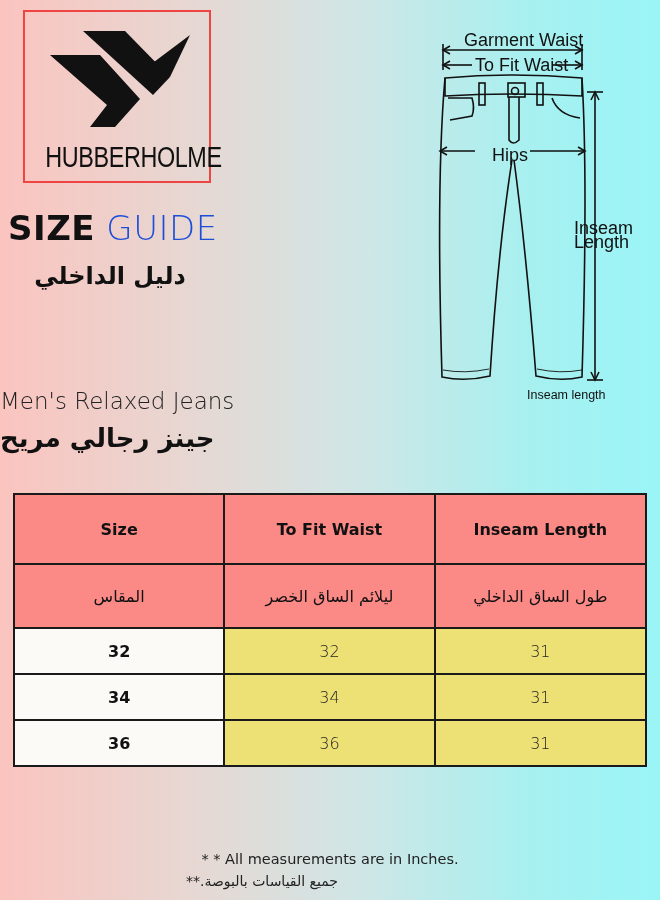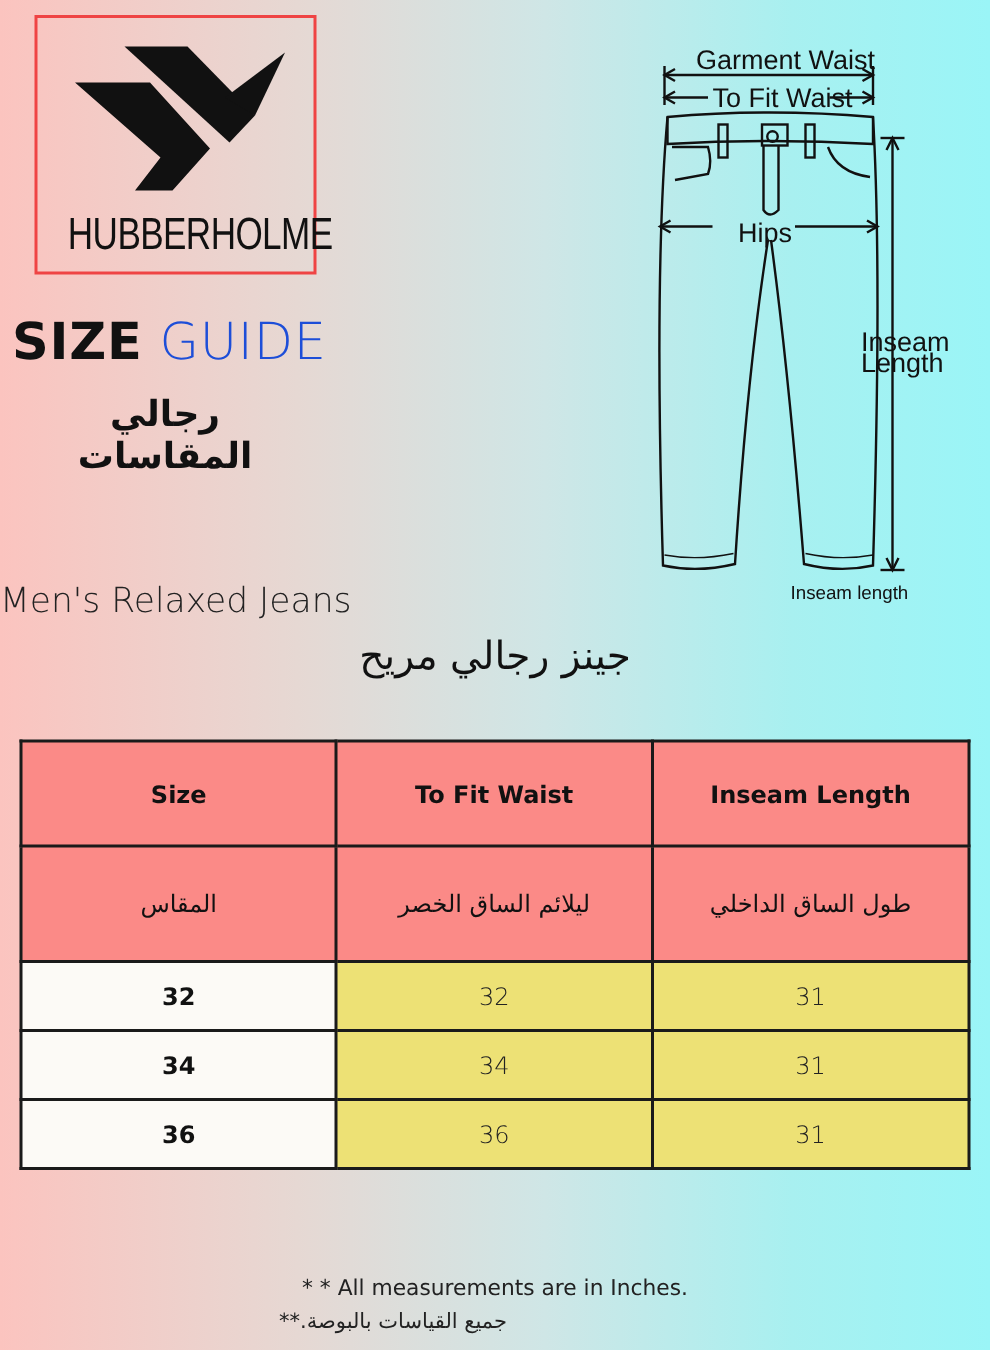--- a/index.html
+++ b/index.html
@@ -33,32 +33,32 @@
   .diagram { position: absolute; left: 420px; top: 20px; width: 230px; height: 390px; }
   .diagram-label {
     position: absolute; font-family: "Liberation Sans", sans-serif; font-size: 18px; color: #111;
     background: transparent; white-space: nowrap;
   }
   .product-title {
     position: absolute; left: 0; width: 660px; top: 388px; text-align: left;
     font-size: 23px; font-weight: 300; color: #222;
   }
   .product-title-ar {
-    position: absolute; left: 0; width: 660px; top: 423px; text-align: center;
-    font-size: 26px; font-weight: normal; direction: rtl;
+    position: absolute; left: 0; width: 660px; top: 423px; text-align: left;
+    font-size: 26px; font-weight: bold; direction: rtl;
   }
   table.size-table {
     position: absolute; left: 13px; top: 493px; width: 634px; border-collapse: collapse;
     font-family: "DejaVu Sans", sans-serif;
   }
   .size-table td, .size-table th {
     border: 2px solid #1a1a1a; text-align: center; vertical-align: middle;
   }
   .size-table th { background: #fb8a87; font-size: 16px; font-weight: bold; height: 70px; color: #111; }
-  .size-table td.ar-head { background: #fb8a87; font-size: 16px; font-weight: normal; height: 77px; direction: rtl; }
+  .size-table td.ar-head { background: #fb8a87; font-size: 16px; font-weight: normal; height: 64px; direction: rtl; }
   .size-table td.size-cell { background: #fcfaf6; font-weight: bold; font-size: 16px; height: 46px; }
   .size-table td.val-cell { background: #ede175; font-weight: 300; font-size: 16px; height: 46px; color: #222; }
   .footnote {
     position: absolute; left: 0; width: 660px; top: 851px; text-align: center; font-size: 14.5px; color: #222;
   }
   .footnote-ar {
     position: absolute; left: 0; width: 524px; top: 873px; text-align: center; font-size: 14px; direction: rtl; color: #222;
   }
 </style>
 </head>
@@ -70,21 +70,21 @@
     <polygon points="38,4 80,4 125,50 108,68" fill="#111"></polygon>
     <polygon points="105,38 145,8 125,50" fill="#111"></polygon>
   </svg>
   <div class="logo-text">HUBBERHOLME</div>
 </div>
 
 <div class="size-guide">
   <span class="bold">SIZE</span>
   <span class="light">GUIDE</span>
 </div>
-<div class="arabic-title">رجالي المقاسات</div>
+<div class="arabic-title">دليل الداخلي</div>
 
 <div class="diagram">
   <svg width="230" height="390" viewBox="0 0 230 390" fill="none" stroke="#111" stroke-width="1.6">
 
     <line x1="23" y1="30" x2="162" y2="30"></line>
     <polyline points="30,26 23,30 30,34"></polyline>
     <polyline points="155,26 162,30 155,34"></polyline>
     <line x1="23" y1="24" x2="23" y2="50"></line>
     <line x1="162" y1="24" x2="162" y2="50"></line>
 

